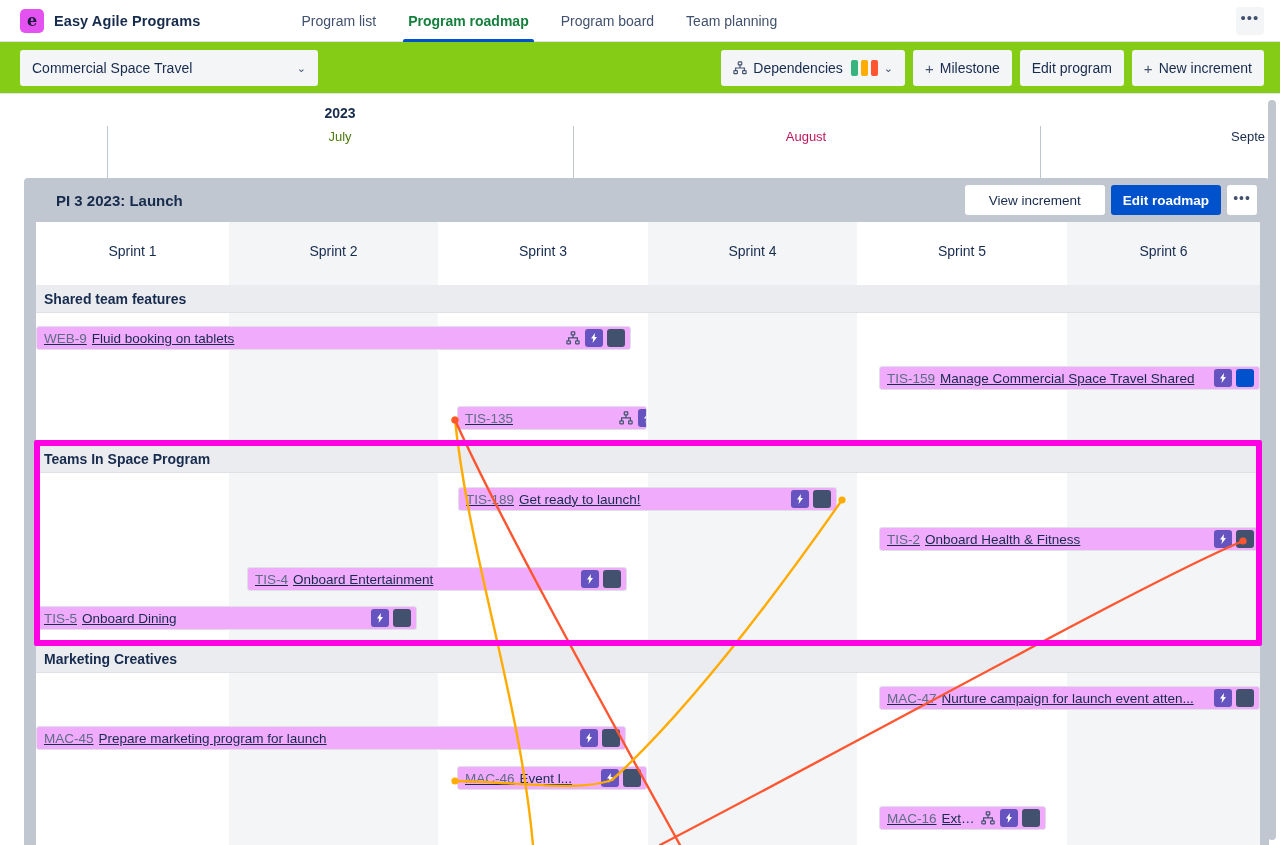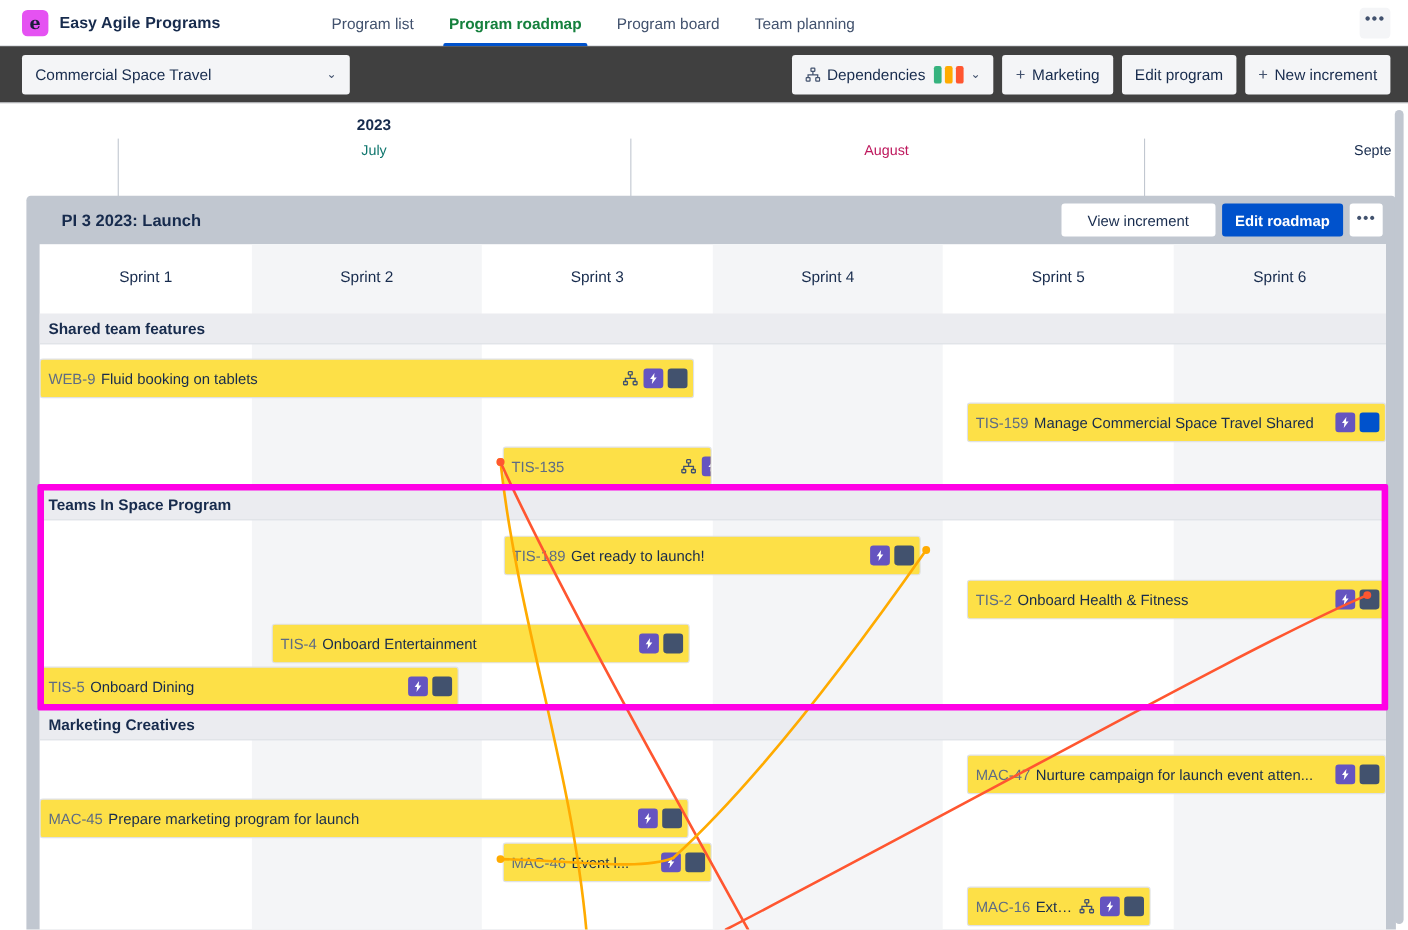--- a/index.html
+++ b/index.html
@@ -42,21 +42,21 @@
     position: absolute; right: 16px; top: 7px;
     width: 28px; height: 28px; border-radius: 4px; background: #F4F5F7;
     display: flex; align-items: center; justify-content: center;
     color: #42526E; font-size: 15px; letter-spacing: 1px; cursor: pointer;
     line-height: 0; padding-bottom: 6px;
   }
 
   
   .toolbar {
     position: absolute; left: 0; top: 42px; width: 1280px; height: 52px;
-    background: #404040; border-bottom: 1px solid #DFE1E6;
+    background: #84cc16; border-bottom: 1px solid #DFE1E6;
   }
   .prog-select {
     position: absolute; left: 20px; top: 8px; width: 298px; height: 36px;
     background: #F4F5F7; border-radius: 3px;
     display: flex; align-items: center; justify-content: space-between;
     padding: 0 12px; cursor: pointer; font-size: 14px; color: #172B4D;
   }
   .chev { color: #42526E; font-size: 11px; line-height: 1; }
 
   .tb-right { position: absolute; right: 16px; top: 8px; display: flex; gap: 8px; align-items: center; }
@@ -127,25 +127,26 @@
   
   .lane-head {
     position: absolute; left: 0; width: 1224px; height: 28px;
     background: #EBECF0; border-bottom: 1px solid #DFE1E6;
     display: flex; align-items: center; padding-left: 8px;
     font-size: 14px; font-weight: 600; color: #172B4D;
   }
 
   
   .card {
-    position: absolute; height: 36px; background: #fde047;
+    position: absolute; height: 24px; background: #f0abfc;
     border: 1px solid #DFE1E6; border-radius: 3px;
     display: flex; align-items: center; padding: 0 5px 0 7px;
     font-size: 13.5px; color: #172B4D; cursor: pointer; overflow: hidden;
     white-space: nowrap;
+    text-decoration: underline;
   }
   .card .key { color: #5E6C84; margin-right: 5px; flex: 0 0 auto; }
   .card .summ { flex: 1 1 auto; overflow: hidden; text-overflow: ellipsis; white-space: nowrap; }
   .card .icons { display: flex; align-items: center; gap: 4px; flex: 0 0 auto; margin-left: 4px; }
   .ic-sq { width: 18px; height: 18px; border-radius: 3px; display:flex; align-items:center; justify-content:center; }
   .ic-epic { background: #6554C0; }
   .ic-avatar { background: #42526E; }
   .ic-avatar.blue { background: #0052CC; }
   .ic-link { width: 16px; height: 16px; display: flex; align-items: center; justify-content: center; }
 
@@ -199,33 +200,33 @@
       <span>Dependencies</span>
       <span class="dep-pills">
         <span class="pill" style="background: rgb(54, 179, 126);"></span>
         <span class="pill" style="background: rgb(255, 171, 0);"></span>
         <span class="pill" style="background: rgb(255, 86, 48);"></span>
       </span>
       <span class="chev">⌄</span>
     </div>
     <div class="btn">
       <span class="plus">+</span>
-      <span>Marketing</span>
+      <span>Milestone</span>
     </div>
     <div class="btn">Edit program</div>
     <div class="btn">
       <span class="plus">+</span>
       <span>New increment</span>
     </div>
   </div>
 </div>
 
 <div class="timeline" id="timeline">
     <div class="year" style="top: 11px; left: 0px; width: 680px;">2023</div>
-    <div style="position: absolute; top: 35px; font-size: 13px; color: #0f766e; text-align: center; width: 200px; left: 240px;">July</div>
+    <div style="position: absolute; top: 35px; font-size: 13px; color: #4d7c0f; text-align: center; width: 200px; left: 240px;">July</div>
     <div style="position: absolute; top: 32px; width: 1px; height: 56px; background: rgb(193, 199, 208); left: 107px;"></div>
     <div style="position: absolute; top: 35px; font-size: 13px; color: #be185d; text-align: center; width: 200px; left: 706px;">August</div>
     <div style="position: absolute; top: 32px; width: 1px; height: 56px; background: rgb(193, 199, 208); left: 573px;"></div>
     <div style="position: absolute; top: 35px; font-size: 13px; color: rgb(23, 43, 77); text-align: center; width: 200px; left: 1148px;">Septe</div>
     <div style="position: absolute; top: 32px; width: 1px; height: 56px; background: rgb(193, 199, 208); left: 1040px;"></div>
   </div>
 
 <div class="increment">
   <div class="inc-head">
     <div class="inc-title">PI 3 2023: Launch</div>

